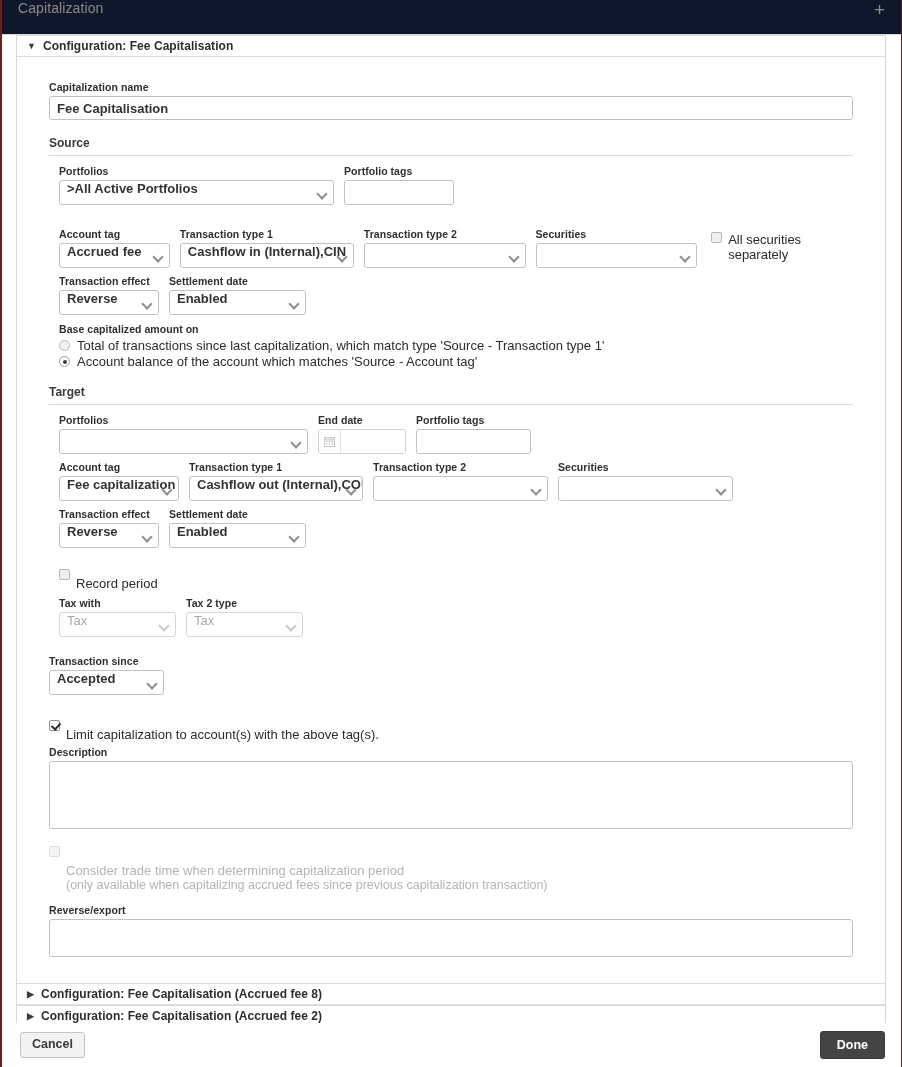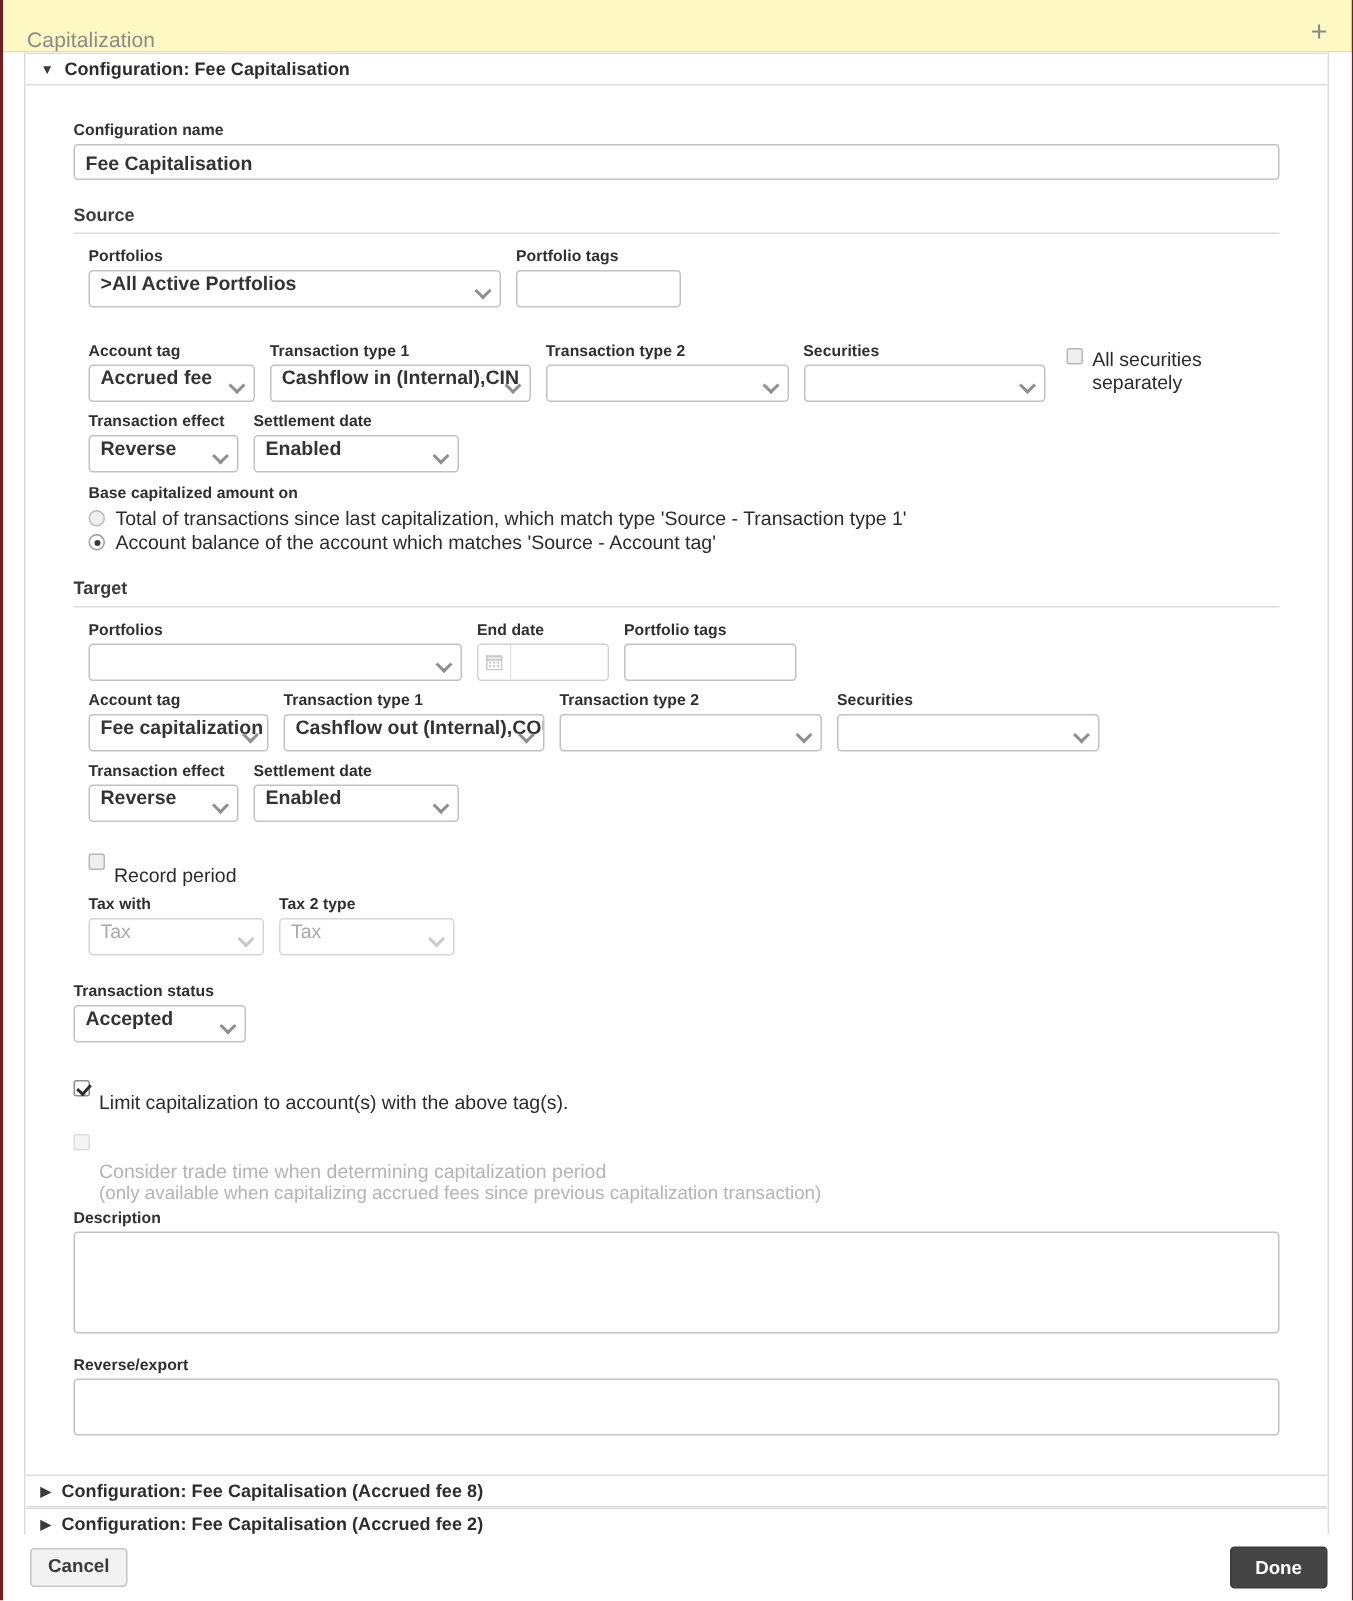--- a/index.html
+++ b/index.html
@@ -20,23 +20,23 @@
     background: #fff;
     border-left: 2px solid #6d1f1f;
     border-right: 1px solid #6d1f1f;
   }
 
   
   .titlebar {
     height: 35px;
     border-bottom: 1px solid #d8d8d8;
     display: flex;
-    align-items: flex-end;
+    align-items: flex-start;
     padding: 0 14px 0 16px;
-    background: #fef9c3;
+    background: #0f172a;
   }
   .titlebar .title {
     font-size: 14px;
     color: #8a8a8a;
     font-weight: 400;
     flex: 1;
     letter-spacing: .1px;
   }
   .titlebar .plus {
     font-size: 19px;
@@ -322,21 +322,21 @@
 
       <div class="acc-header">
         <span class="tri">▼</span>
         <span>Configuration: Fee Capitalisation</span>
       </div>
 
       <div class="acc-body">
         <div class="form">
 
           <div class="cfgname">
-            <label class="lbl">Configuration name</label>
+            <label class="lbl">Capitalization name</label>
             <input class="text" type="text" value="Fee Capitalisation" style="">
           </div>
 
           <div class="section-wrap">
             <div class="section-title">Source</div>
             <div class="section-rule"></div>
 
             <div class="fields">
 
               <div class="row">
@@ -525,43 +525,43 @@
                     <span class="caret"></span>
                   </div>
                 </div>
               </div>
             </div>
           </div>
 
           <div class="section-wrap" style="margin-top:18px">
 
             <div style="width:115px">
-              <label class="lbl">Transaction status</label>
+              <label class="lbl">Transaction since</label>
               <div class="sel">
                 <span>Accepted</span>
                 <span class="caret"></span>
               </div>
             </div>
 
             <div class="opt" style="margin-top:13px">
               <span class="cbx on"></span>
               <span class="cbx-label">Limit capitalization to account(s) with the above tag(s).</span>
+            </div>
+
+            <div style="margin-top:4px">
+              <label class="lbl">Description</label>
+              <textarea class="ta" style="height: 68px;"></textarea>
             </div>
 
             <div style="display:flex;margin-top:12px">
               <span class="cbx dim" style="margin-top:2px"></span>
               <div>
                 <div class="cbx-label dim">Consider trade time when determining capitalization period</div>
                 <div class="subtle-line">(only available when capitalizing accrued fees since previous capitalization transaction)</div>
               </div>
-            </div>
-
-            <div style="margin-top:4px">
-              <label class="lbl">Description</label>
-              <textarea class="ta" style="height: 68px;"></textarea>
             </div>
 
             <div style="margin-top:12px">
               <label class="lbl">Reverse/export</label>
               <textarea class="ta" style="height: 38px;"></textarea>
             </div>
 
 
             <div class="gap-lg"></div>
           </div>

